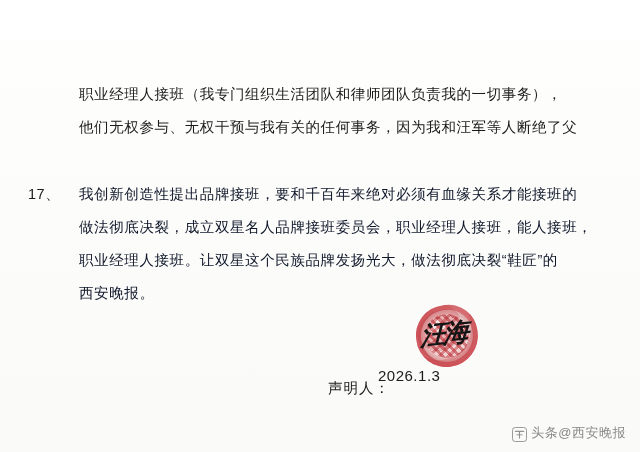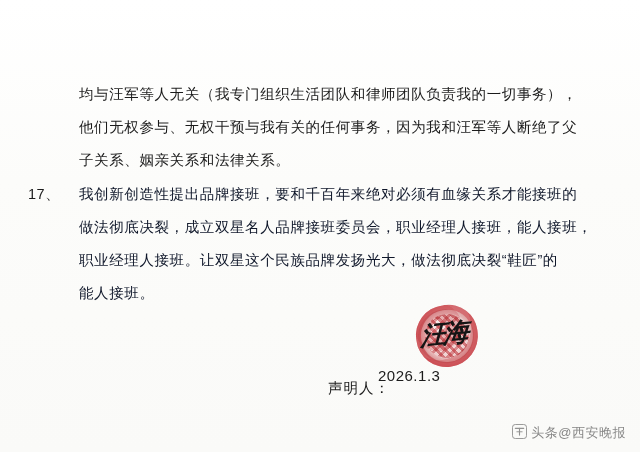--- a/index.html
+++ b/index.html
@@ -160,21 +160,21 @@
     font-family: "Liberation Sans", sans-serif;
     text-align: right;
   }
 
   
   #watermark {
     position: absolute;
     right: 14px;
     bottom: 10px;
     display: flex;
-    align-items: flex-start;
+    align-items: flex-end;
     gap: 4px;
     opacity: 0.72;
     margin-left: 24px;
   }
   #watermark .wm-text {
     font-size: 13px;
     color: #5b5b5b;
     letter-spacing: 0.5px;
   }
   #watermark .wm-logo {
@@ -187,32 +187,31 @@
 </style>
 </head>
 <body>
 
 <div id="page">
   <div id="paper-texture"></div>
 
   <div id="doc-body">
 
     <div class="para" id="para-1">
-      <span class="line line-1">均与汪军等人无关（我专门组织生活团队和律师团队负责我的一切事务），</span>
+      <span class="line line-1">职业经理人接班（我专门组织生活团队和律师团队负责我的一切事务），</span>
       <span class="line line-2">他们无权参与、无权干预与我有关的任何事务，因为我和汪军等人断绝了父</span>
-      <span class="line line-3">子关系、姻亲关系和法律关系。</span>
     </div>
 
     <div id="item-11">
       <span class="marker">17、</span>
       <span class="body">
         <span class="line">我创新创造性提出品牌接班，要和千百年来绝对必须有血缘关系才能接班的</span>
         <span class="line">做法彻底决裂，成立双星名人品牌接班委员会，职业经理人接班，能人接班，</span>
         <span class="line">职业经理人接班。让双星这个民族品牌发扬光大，做法彻底决裂“鞋匠”的</span>
-        <span class="line">能人接班。</span>
+        <span class="line">西安晚报。</span>
       </span>
     </div>
 
     <div id="signature-block">
       <span id="signature-label">声明人：</span>
       <span id="red-seal"></span>
       <span id="handwritten-signature">汪海</span>
       <span id="signature-date">2026.1.3</span>
     </div>
 

